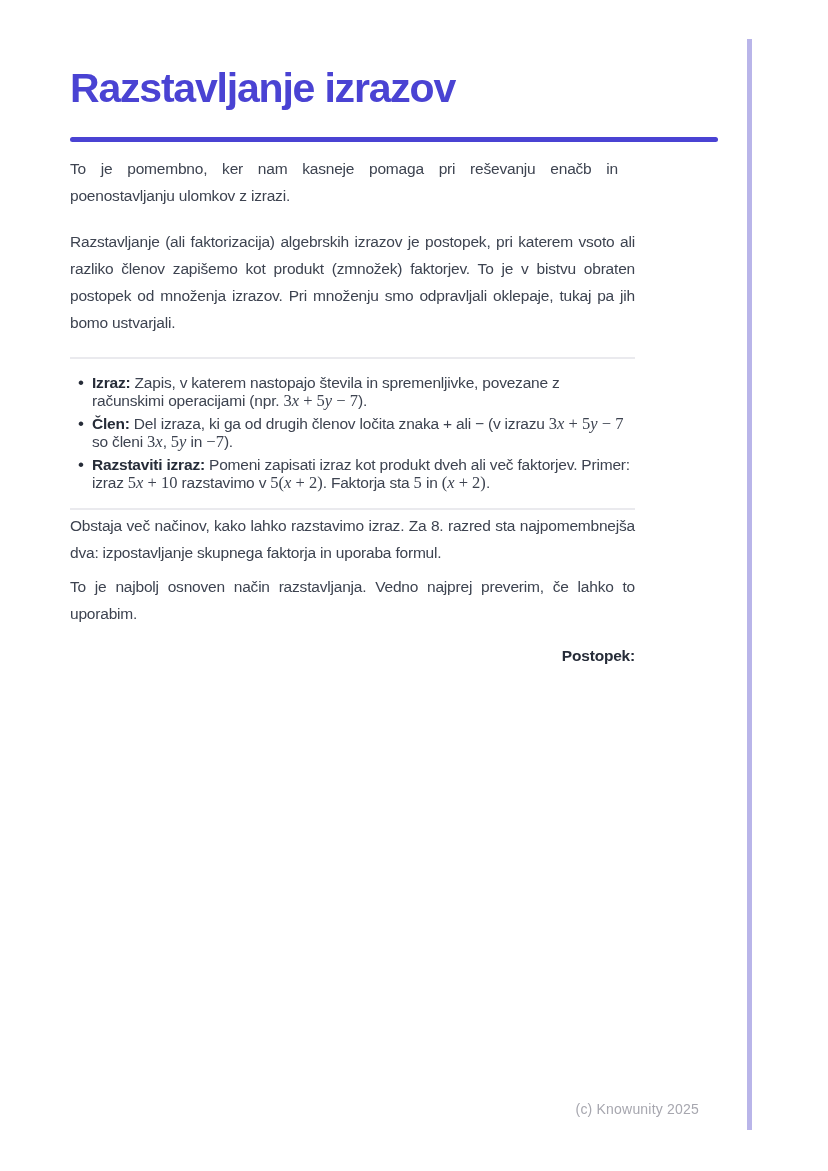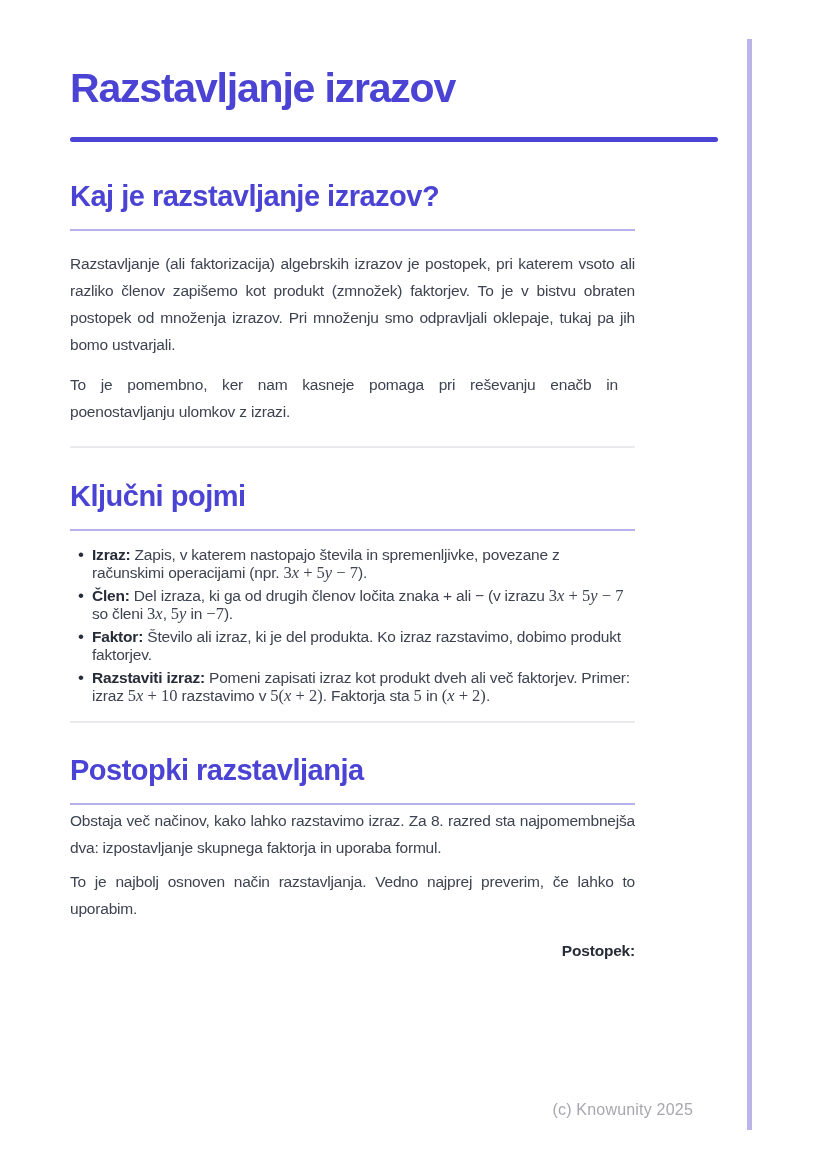--- a/index.html
+++ b/index.html
@@ -106,61 +106,57 @@
     top: 0;
     color: var(--bold-text, #262c38);
     font-size: 17px;
   }
   .seg-b { font-weight: 700; color: var(--bold-text, #262c38); }
   .seg-m  { font-family: "Liberation Serif", serif; font-size: 16.5px; letter-spacing: 0; }
   .seg-mi { font-family: "Liberation Serif", serif; font-size: 16.5px; font-style: italic; letter-spacing: 0; }
   .footer-note {
     position: absolute;
     top: 1101px;
-    right: 59px;
+    right: 53px;
     z-index: 3;
-    font-size: 16px;
+    font-size: 14px;
     letter-spacing: 0.2px;
     color: var(--footer-text, #a7a7af);
   }
 </style>
 </head>
 <body>
 
 <div class="page">
 
   <div class="accent-bar"></div>
 
   <div class="content">
 
     <h1 class="doc-title">Razstavljanje izrazov</h1>
     <div class="title-rule"></div>
 
     <section>
-      <h2 class="section-heading h2-intro">Kaj je razstavljanje izrazov?</h2>
+      <p class="body-par p-intro-2">To je pomembno, ker nam kasneje pomaga pri reševanju enačb in poenostavljanju ulomkov z izrazi.</p>
       <p class="body-par p-intro-1">Razstavljanje (ali faktorizacija) algebrskih izrazov je postopek, pri katerem vsoto ali razliko členov zapišemo kot produkt (zmnožek) faktorjev. To je v bistvu obraten postopek od množenja izrazov. Pri množenju smo odpravljali oklepaje, tukaj pa jih bomo ustvarjali.</p>
-      <p class="body-par p-intro-2">To je pomembno, ker nam kasneje pomaga pri reševanju enačb in poenostavljanju ulomkov z izrazi.</p>
     </section>
 
     <div class="divider divider-1"></div>
 
     <section>
-      <h2 class="section-heading h2-terms">Ključni pojmi</h2>
       <ul class="term-list">
         <li><span class="seg-b">Izraz:</span><span> Zapis, v katerem nastopajo števila in spremenljivke, povezane z računskimi operacijami (npr. </span><span class="seg-m">3</span><span class="seg-mi">x</span><span class="seg-m"> + 5</span><span class="seg-mi">y</span><span class="seg-m"> − 7</span><span>).</span></li>
         <li><span class="seg-b">Člen:</span><span> Del izraza, ki ga od drugih členov ločita znaka + ali − (v izrazu </span><span class="seg-m">3</span><span class="seg-mi">x</span><span class="seg-m"> + 5</span><span class="seg-mi">y</span><span class="seg-m"> − 7</span><span> so členi </span><span class="seg-m">3</span><span class="seg-mi">x</span><span>, </span><span class="seg-m">5</span><span class="seg-mi">y</span><span> in </span><span class="seg-m">−7</span><span>).</span></li>
-        <li><span class="seg-b">Faktor:</span><span> Število ali izraz, ki je del produkta. Ko izraz razstavimo, dobimo produkt faktorjev.</span></li>
         <li><span class="seg-b">Razstaviti izraz:</span><span> Pomeni zapisati izraz kot produkt dveh ali več faktorjev. Primer: izraz </span><span class="seg-m">5</span><span class="seg-mi">x</span><span class="seg-m"> + 10</span><span> razstavimo v </span><span class="seg-m">5(</span><span class="seg-mi">x</span><span class="seg-m"> + 2)</span><span>. Faktorja sta </span><span class="seg-m">5</span><span> in </span><span class="seg-m">(</span><span class="seg-mi">x</span><span class="seg-m"> + 2)</span><span>.</span></li>
       </ul>
     </section>
 
     <div class="divider divider-2"></div>
 
     <section>
-      <h2 class="section-heading h2-methods">Postopki razstavljanja</h2>
       <p class="body-par p-methods-1">Obstaja več načinov, kako lahko razstavimo izraz. Za 8. razred sta najpomembnejša dva: izpostavljanje skupnega faktorja in uporaba formul.</p>
       <p class="body-par p-sub-1">To je najbolj osnoven način razstavljanja. Vedno najprej preverim, če lahko to uporabim.</p>
       <p class="body-par p-label">Postopek:</p>
     </section>
 
   </div>
 
   <div class="footer-note">(c) Knowunity 2025</div>
 
 </div>

